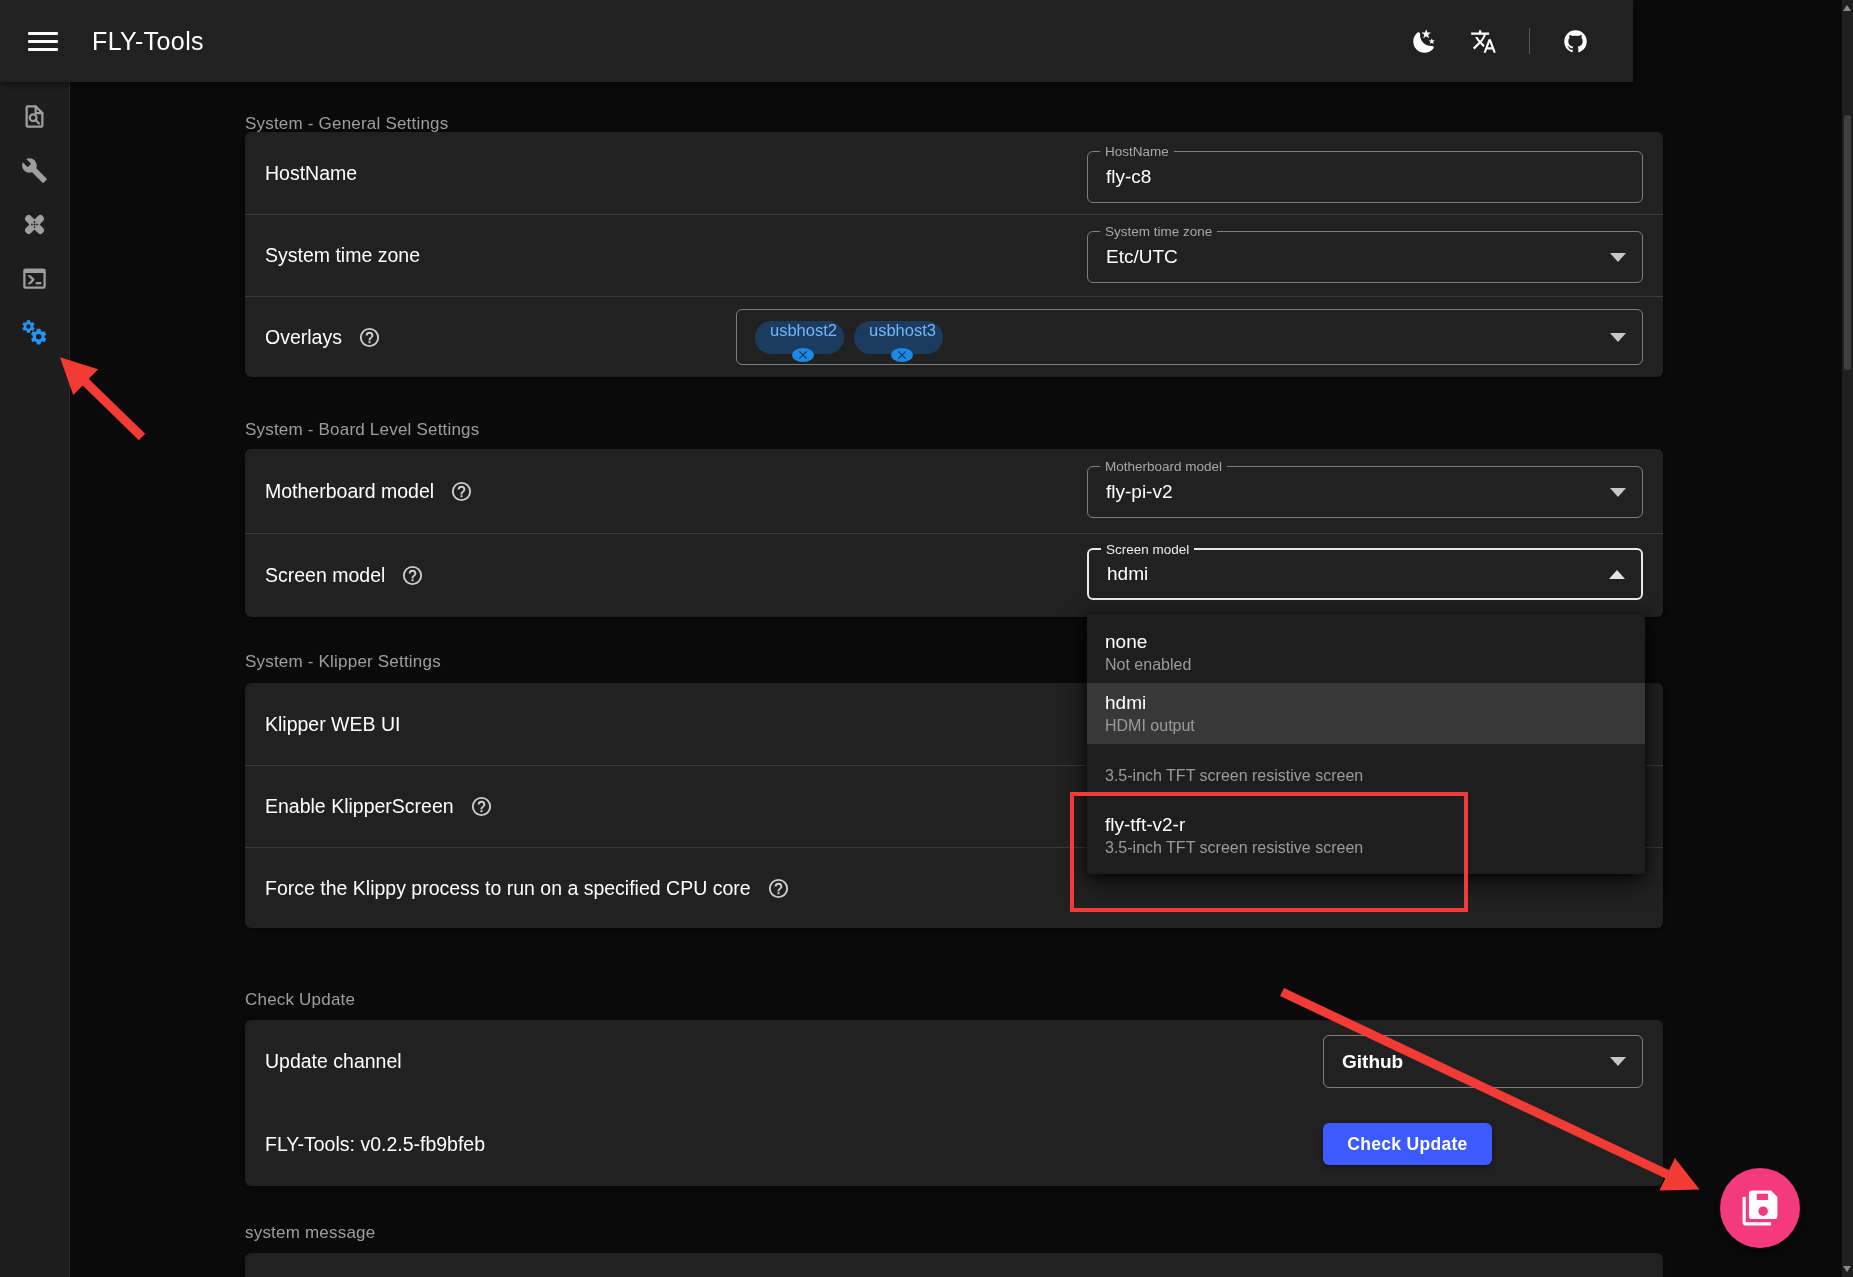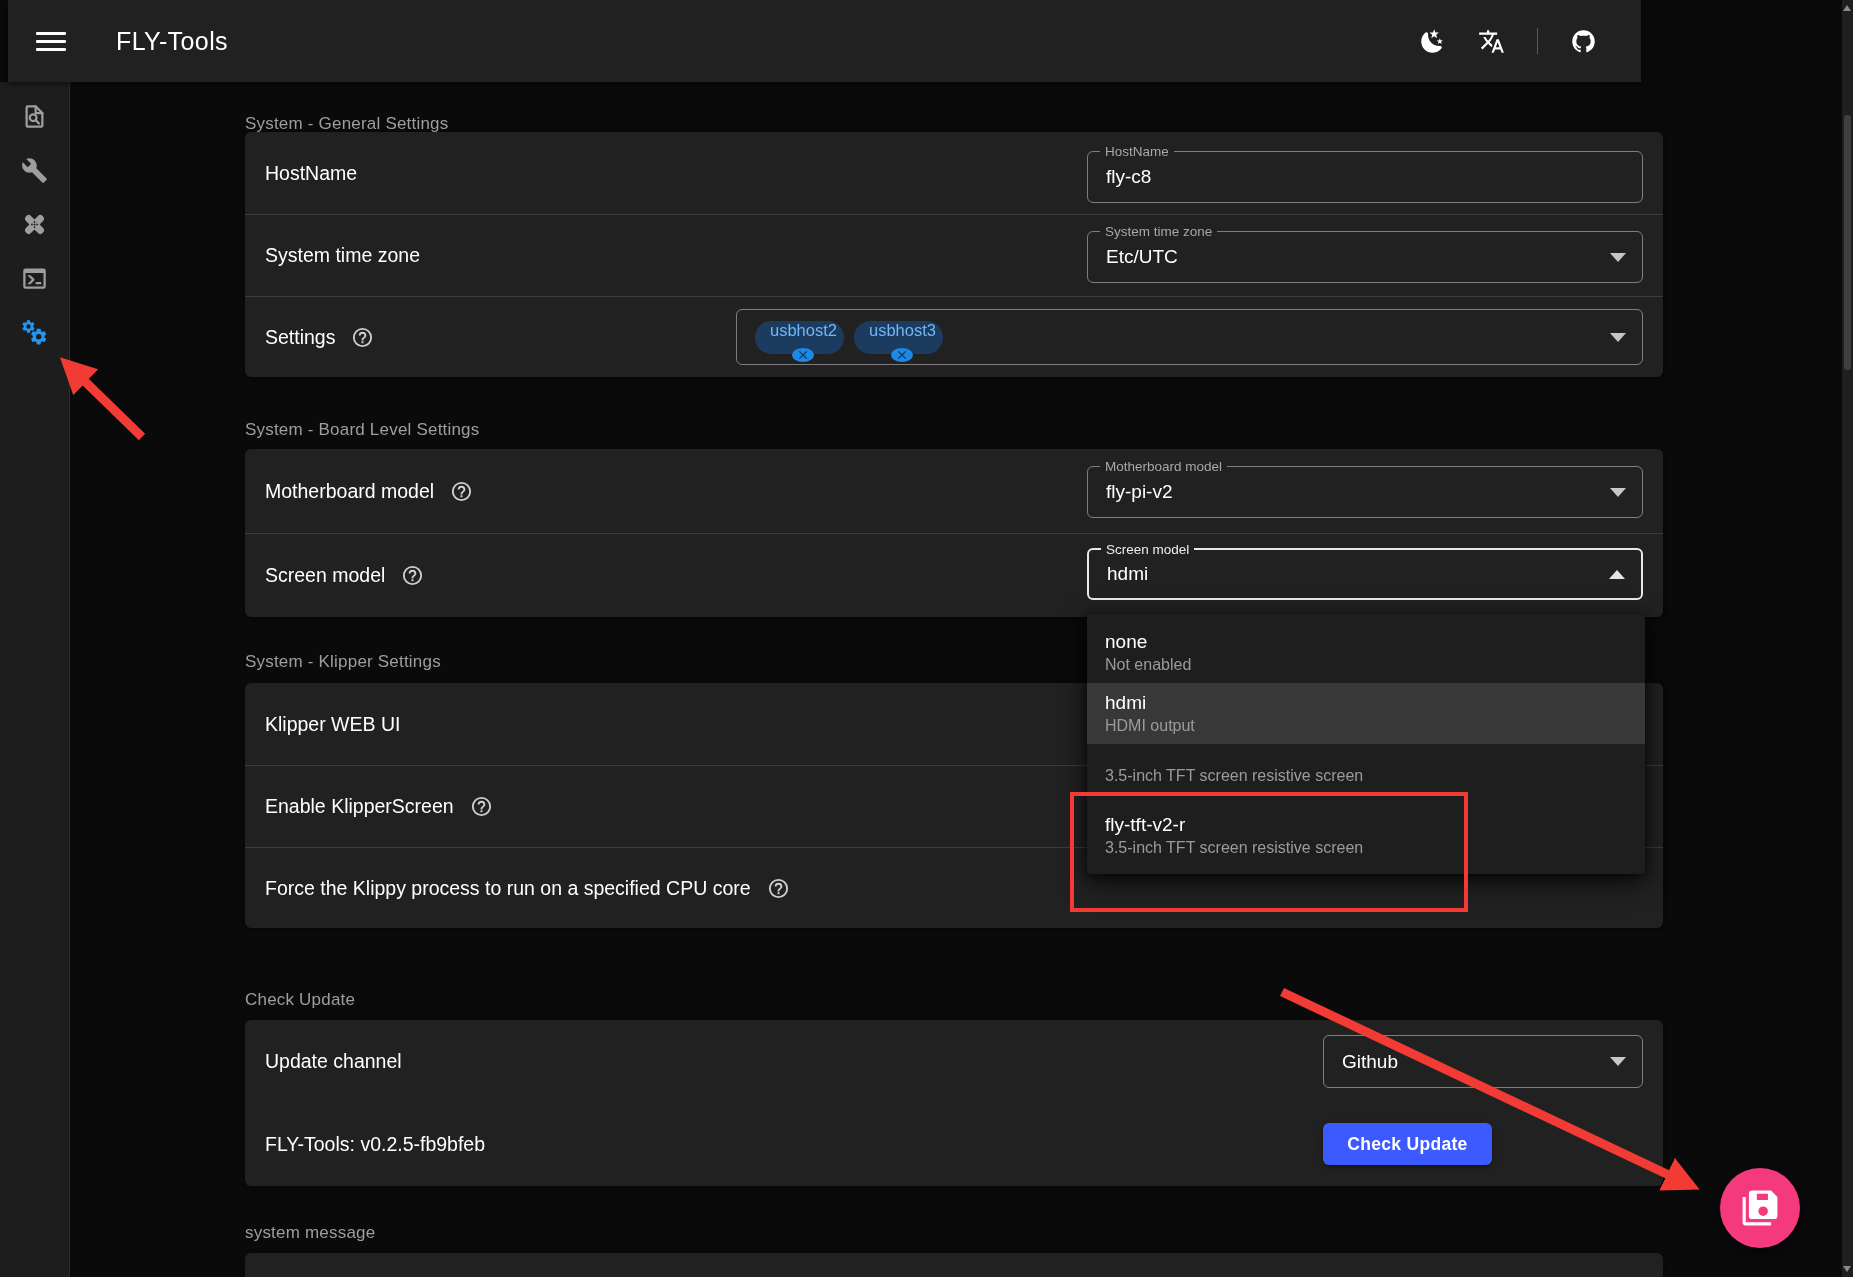--- a/index.html
+++ b/index.html
@@ -2,23 +2,23 @@
 <html><head>
 <meta charset="utf-8">
 <style>
   * { margin:0; padding:0; box-sizing:border-box; }
   html,body { width:1853px; height:1277px; }
   body {
     position:relative; background:#0a0a0a; overflow:hidden;
     font-family:"Liberation Sans", sans-serif; color:#fff;
   }
   
-  .app-bar { position:absolute; left:8px; top:0; width:1633px; height:82px;
+  .app-bar { position:absolute; left:0; top:0; width:1633px; height:82px;
     background:#212121; display:flex; align-items:center; z-index:30;
-    box-shadow:0 2px 6px rgba(0,0,0,.55);gap:16px; }
+    box-shadow:0 2px 6px rgba(0,0,0,.55); }
   .menu-btn { width:30px; margin-left:28px; cursor:pointer; }
   .menu-btn span { display:block; height:3px; background:#fff; margin:5px 0; border-radius:1px; }
   .app-title { font-size:25px; font-weight:500; letter-spacing:.4px; margin-left:34px; }
   .app-actions { margin-left:auto; margin-right:44px; display:flex; align-items:center; gap:32px; }
   .icon-btn { cursor:pointer; display:flex; }
   .icon-btn svg { width:27px; height:27px; fill:#fff; }
   .vdiv { width:1px; height:26px; background:#5a5a5a; }
   
   .sidebar { position:absolute; left:0; top:82px; width:70px; height:1195px;
     background:#1d1d1d; border-right:1px solid rgba(255,255,255,.07); z-index:20;
@@ -61,21 +61,21 @@
   
   .menu { position:absolute; left:1087px; top:614px; width:558px; background:#1e1e1e;
     border-radius:4px; padding:8px 0; z-index:40;
     box-shadow:0 8px 26px rgba(0,0,0,.7), 0 2px 8px rgba(0,0,0,.5); }
   .menu-item { height:61px; padding:7px 18px; display:flex; flex-direction:column;
     justify-content:center; cursor:pointer; }
   .menu-item.selected { background:#383838; }
   .mi-label { font-size:19px; color:#fff; }
   .mi-desc { font-size:16px; color:#9b9b9b; margin-top:3px; }
   
-  .select-plain { width:320px; height:53px; }
+  .select-plain { width:320px; height:53px;font-weight:bold; }
   .btn-primary { position:absolute; right:171px; top:20px; width:169px; height:42px;
     background:#3D5AFE; color:#fff; font-size:17.5px; font-weight:bold; letter-spacing:.3px;
     border:none; border-radius:6px; cursor:pointer; font-family:"Liberation Sans",sans-serif;
     box-shadow:0 2px 5px rgba(0,0,0,.4); }
   
   .red-rect { position:absolute; left:1070px; top:792px; width:398px; height:120px;
     border:4px solid #F23B35; z-index:45; }
   .annotations { position:absolute; left:0; top:0; width:1853px; height:1277px;
     z-index:60; pointer-events:none; }
   
@@ -183,21 +183,21 @@
     </div>
     <div class="row" style="height:82px">
       <span class="row-label">System time zone</span>
       <div class="field" style="top:16px">
         <span class="flabel">System time zone</span>
         <span class="fvalue">Etc/UTC</span>
         <span class="caret"></span>
       </div>
     </div>
     <div class="row" style="height:81px">
-      <span class="row-label">Settings</span>
+      <span class="row-label">Overlays</span>
       <span class="help">
           <svg viewBox="0 0 24 24">
             <path d="M11 18H13V16H11V18M12 2A10 10 0 0 0 2 12A10 10 0 0 0 12 22A10 10 0 0 0 22 12A10 10 0 0 0 12 2M12 20C7.59 20 4 16.41 4 12C4 7.59 7.59 4 12 4C16.41 4 20 7.59 20 12C20 16.41 16.41 20 12 20M12 6A4 4 0 0 0 8 10H10A2 2 0 0 1 12 8A2 2 0 0 1 14 10C14 12 11 11.75 11 15H13C13 12.75 16 12.5 16 10A4 4 0 0 0 12 6Z"></path>
           </svg>
         </span>
       <div class="field chips-box" style="top:12px">
         <div class="chip">
           <span class="chip-label">usbhost2</span>
           <span class="chip-close">
               <svg viewBox="0 0 24 24">

